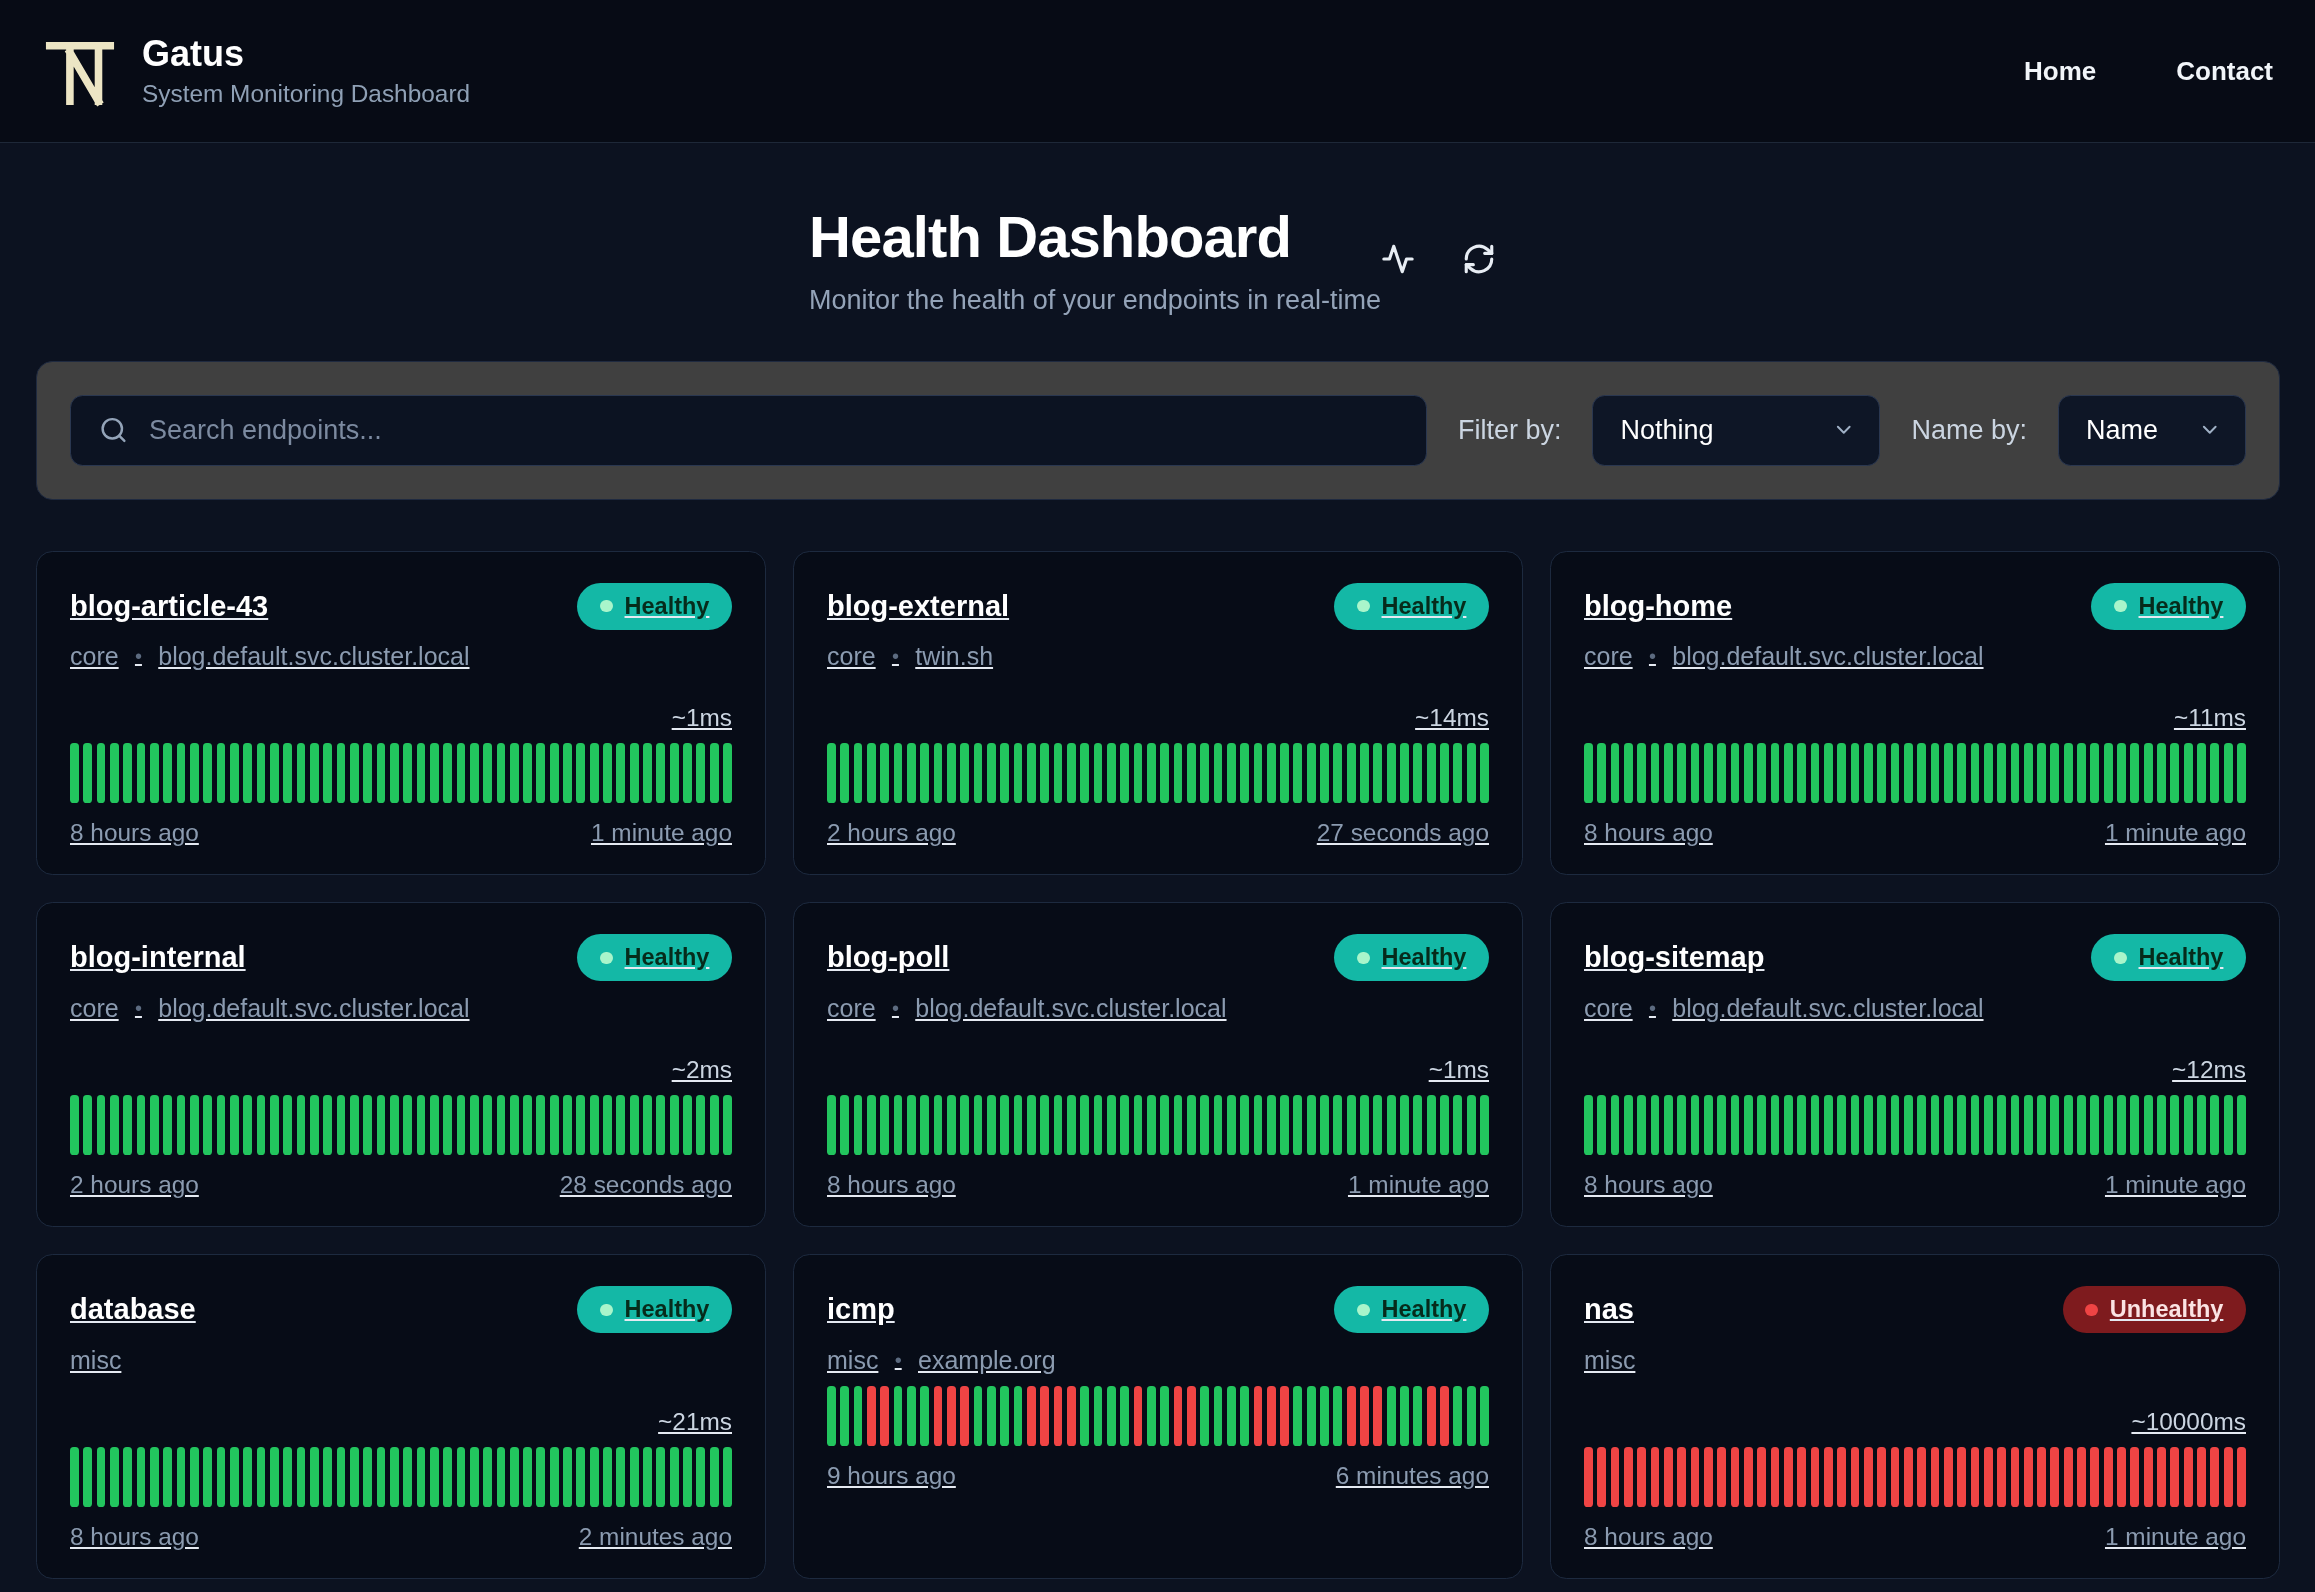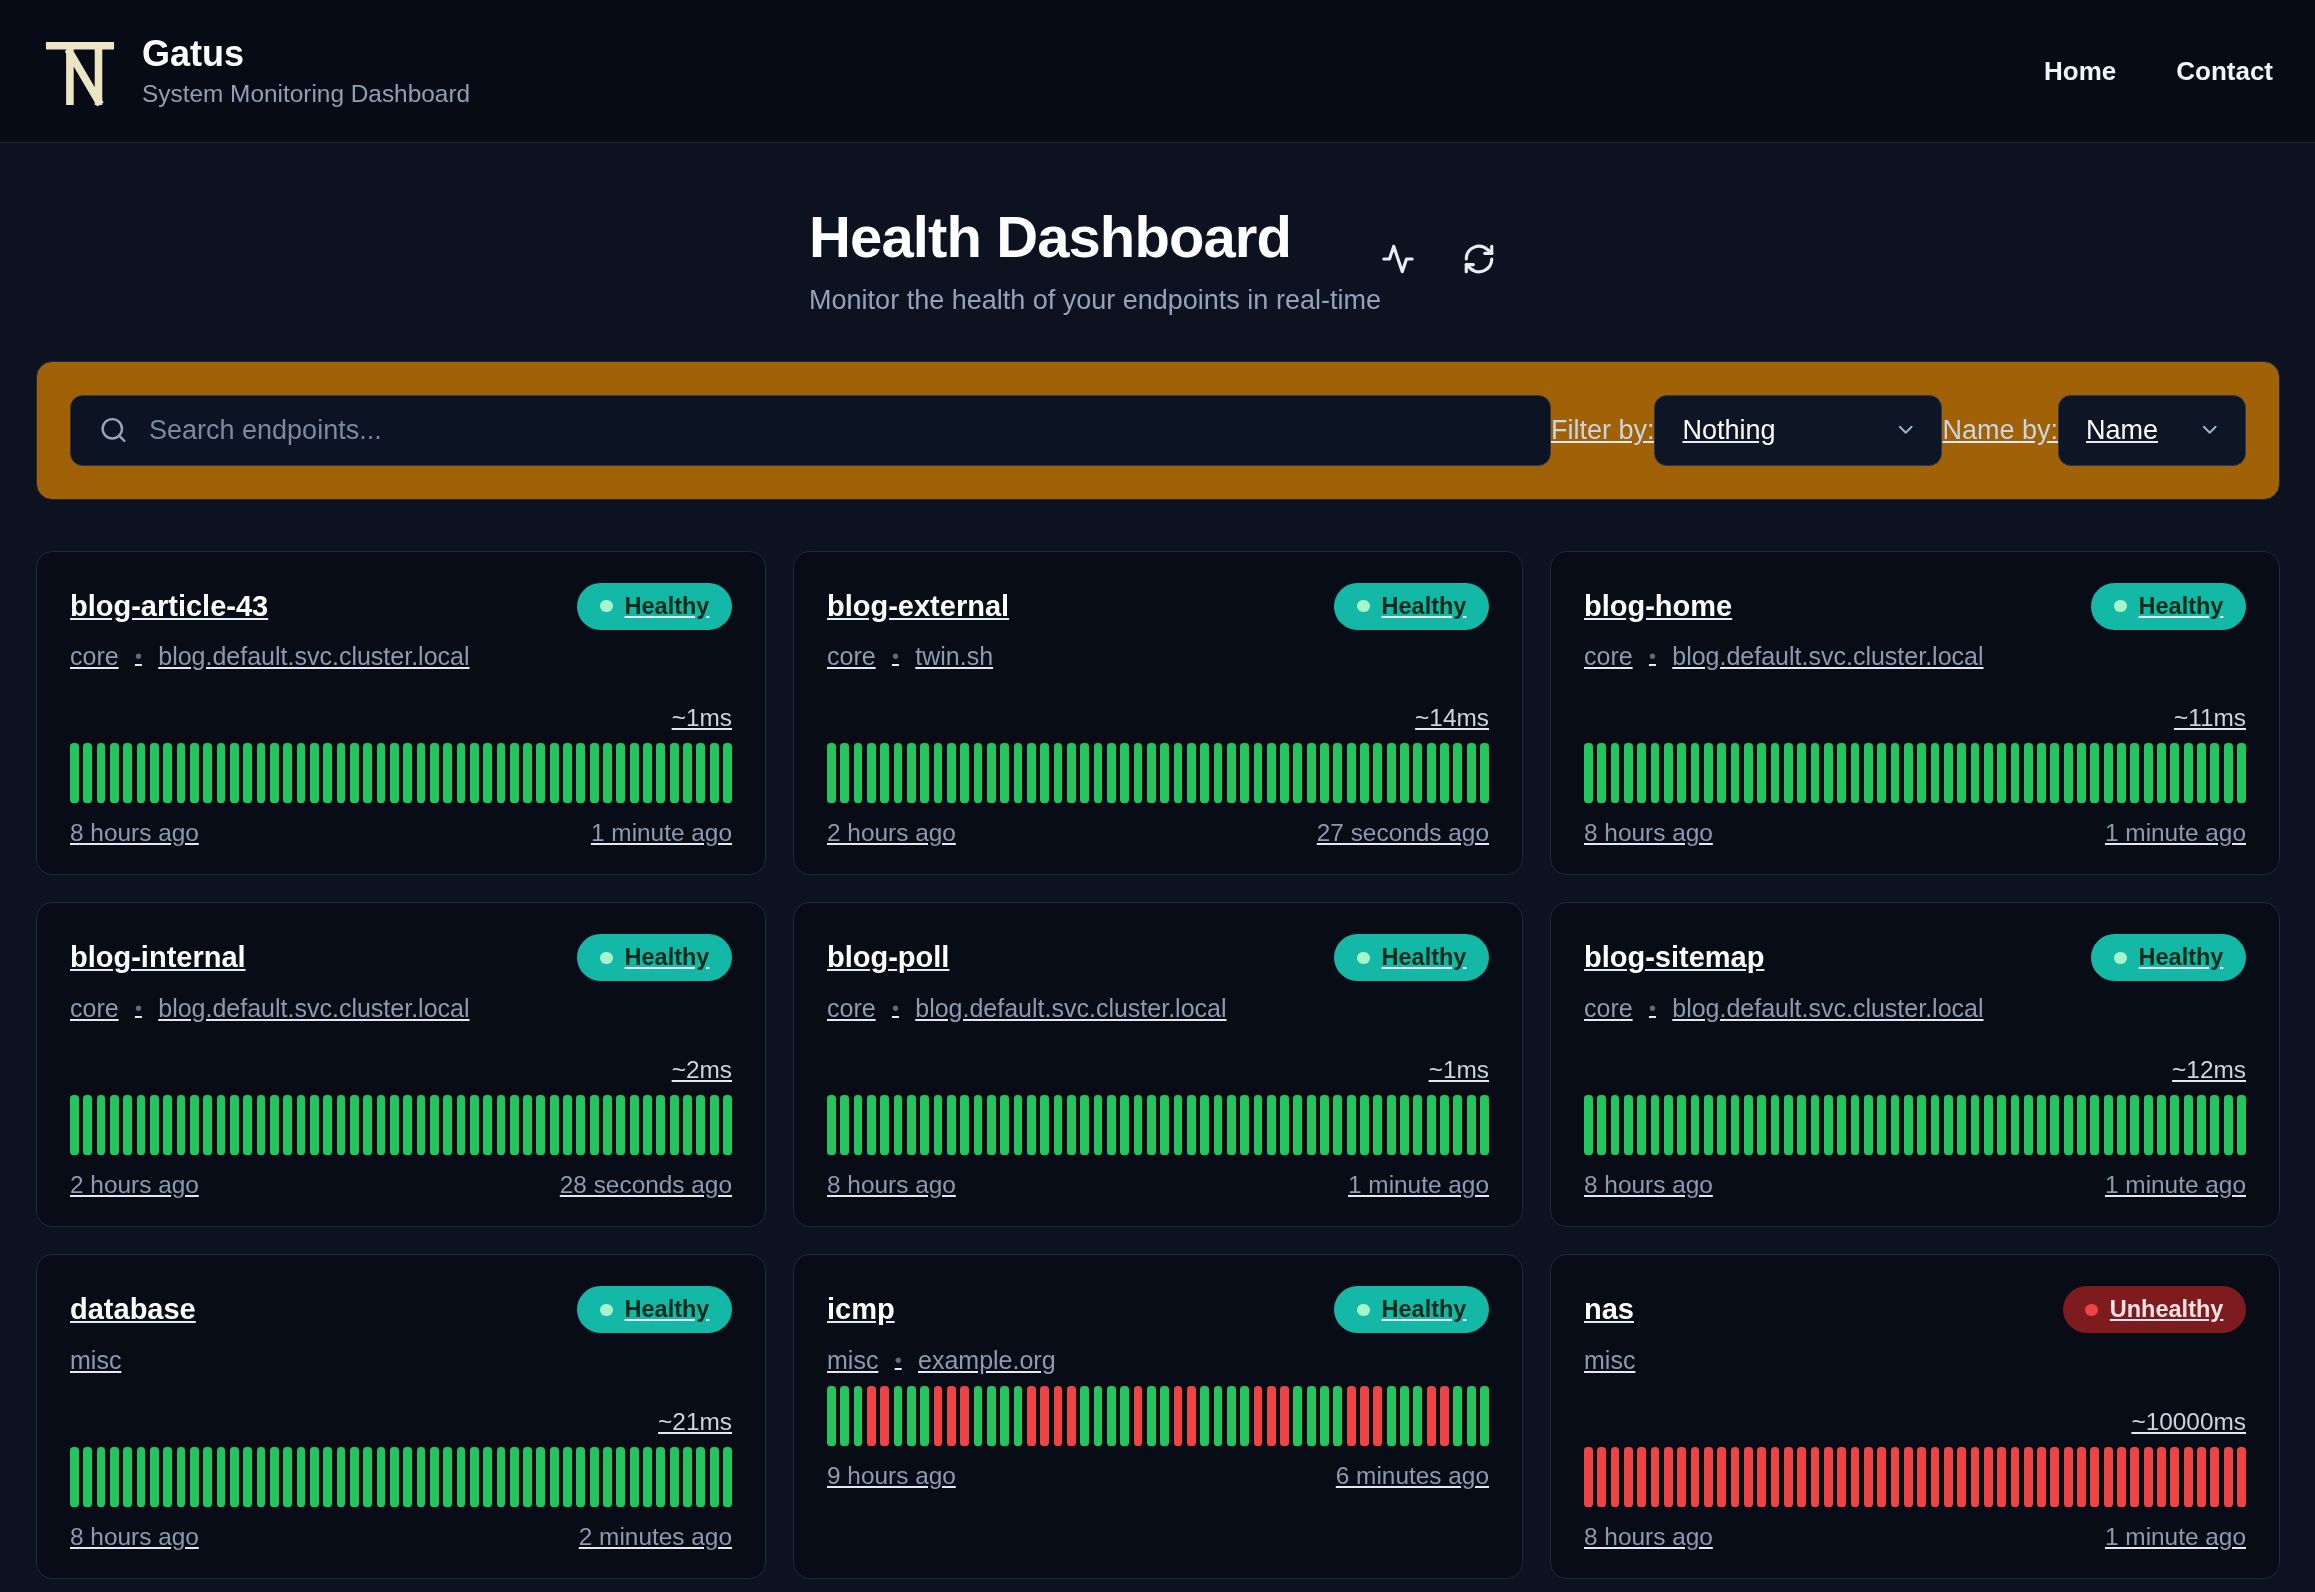--- a/index.html
+++ b/index.html
@@ -20,21 +20,21 @@
     border-bottom: 0.9px solid #1e2838;
     display: flex;
     align-items: center;
     justify-content: space-between;
     padding: 0 43px;
   }
   .brand { display: flex; align-items: flex-start; gap: 25px; }
   .brand-logo { width: 74px; height: 74px; display: block; }
   .brand-title { font-size: 36px; font-weight: 700; color: #ffffff; line-height: 1.1; }
   .brand-sub { font-size: 24.4px; color: #8fa0b5; margin-top: 7.2px; }
-  .nav { display: flex; gap: 60px; }
+  .nav { display: flex; gap: 80px; }
   .nav a {
     color: #f1f5f9; text-decoration: none;
     font-size: 26px; font-weight: 600; cursor: pointer;
   }
 
   
   .main { padding: 0 36px 18px; }
   .page-head {
     margin-top: 60px;
     display: flex; align-items: center; justify-content: center;
@@ -44,25 +44,25 @@
   .head-icons { display: flex; gap: 47px; align-items: center; margin-right: 11px; }
   .icon-btn {
     background: none; border: none; padding: 0; cursor: pointer;
     color: #e8edf4; display: flex; align-items: center;
   }
   .icon-btn svg { width: 34px; height: 34px; }
 
   
   .toolbar {
     margin-top: 45px;
-    background: #a16207;
+    background: #404040;
     border: 0.9px solid #1f2a40;
     border-radius: 16.3px;
     padding: 33px;
-    display: flex; align-items: center;  text-decoration: underline;
+    display: flex; align-items: center; gap: 31px;
   }
   .search-wrap { position: relative; flex: 1 1 auto; }
   .search-wrap svg {
     position: absolute; left: 29px; top: 50%; transform: translateY(-50%);
     width: 29px; height: 29px; color: #93a3b8;
   }
   .search-input {
     width: 100%; height: 71px;
     background: #0c1322;
     border: 0.9px solid #2a3750;

